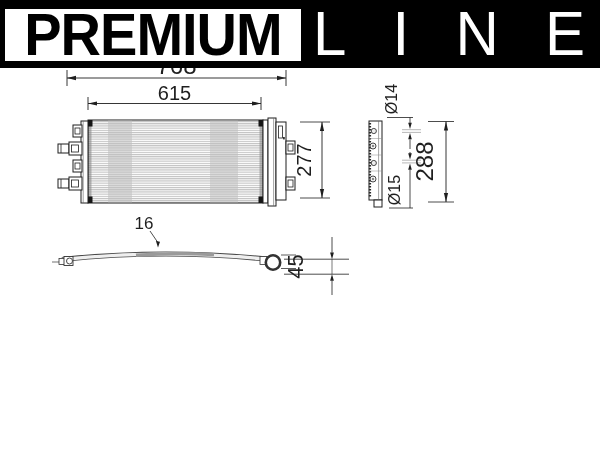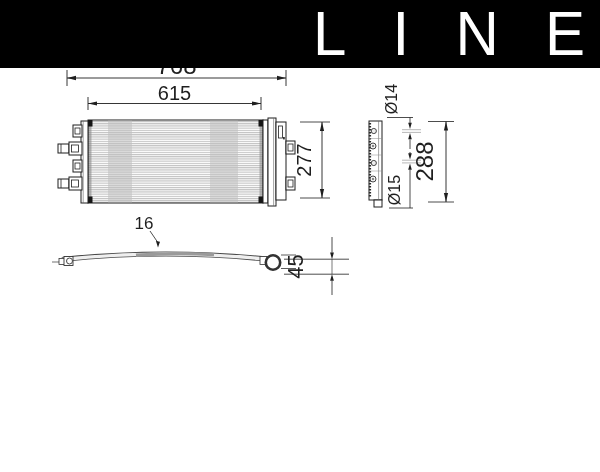--- a/index.html
+++ b/index.html
@@ -194,19 +194,22 @@
     <line x1="332" y1="259.2" x2="332" y2="274.2" stroke="#1f1f1f" stroke-width="0.6"></line>
     <line x1="332" y1="280.6" x2="332" y2="295" stroke="#1f1f1f" stroke-width="0.8"></line>
     <polygon points="332,259.2 330.1,252.6 333.9,252.6" fill="#1f1f1f"></polygon>
     <polygon points="332,274.2 330.1,280.8 333.9,280.8" fill="#1f1f1f"></polygon>
     <text x="303" y="266.5" text-anchor="middle" class="dim-num" transform="rotate(-90,303,266.5)">45</text>
   </g>
 </svg>
 </div>
 
 <div class="banner">
+  <div class="premium-box">
+    <div class="premium-text">PREMIUM</div>
+  </div>
   <div class="line-area">
     <span class="line-letter">L</span>
     <span class="line-letter">I</span>
     <span class="line-letter">N</span>
     <span class="line-letter">E</span>
   </div>
 </div>
 
 </body></html>

